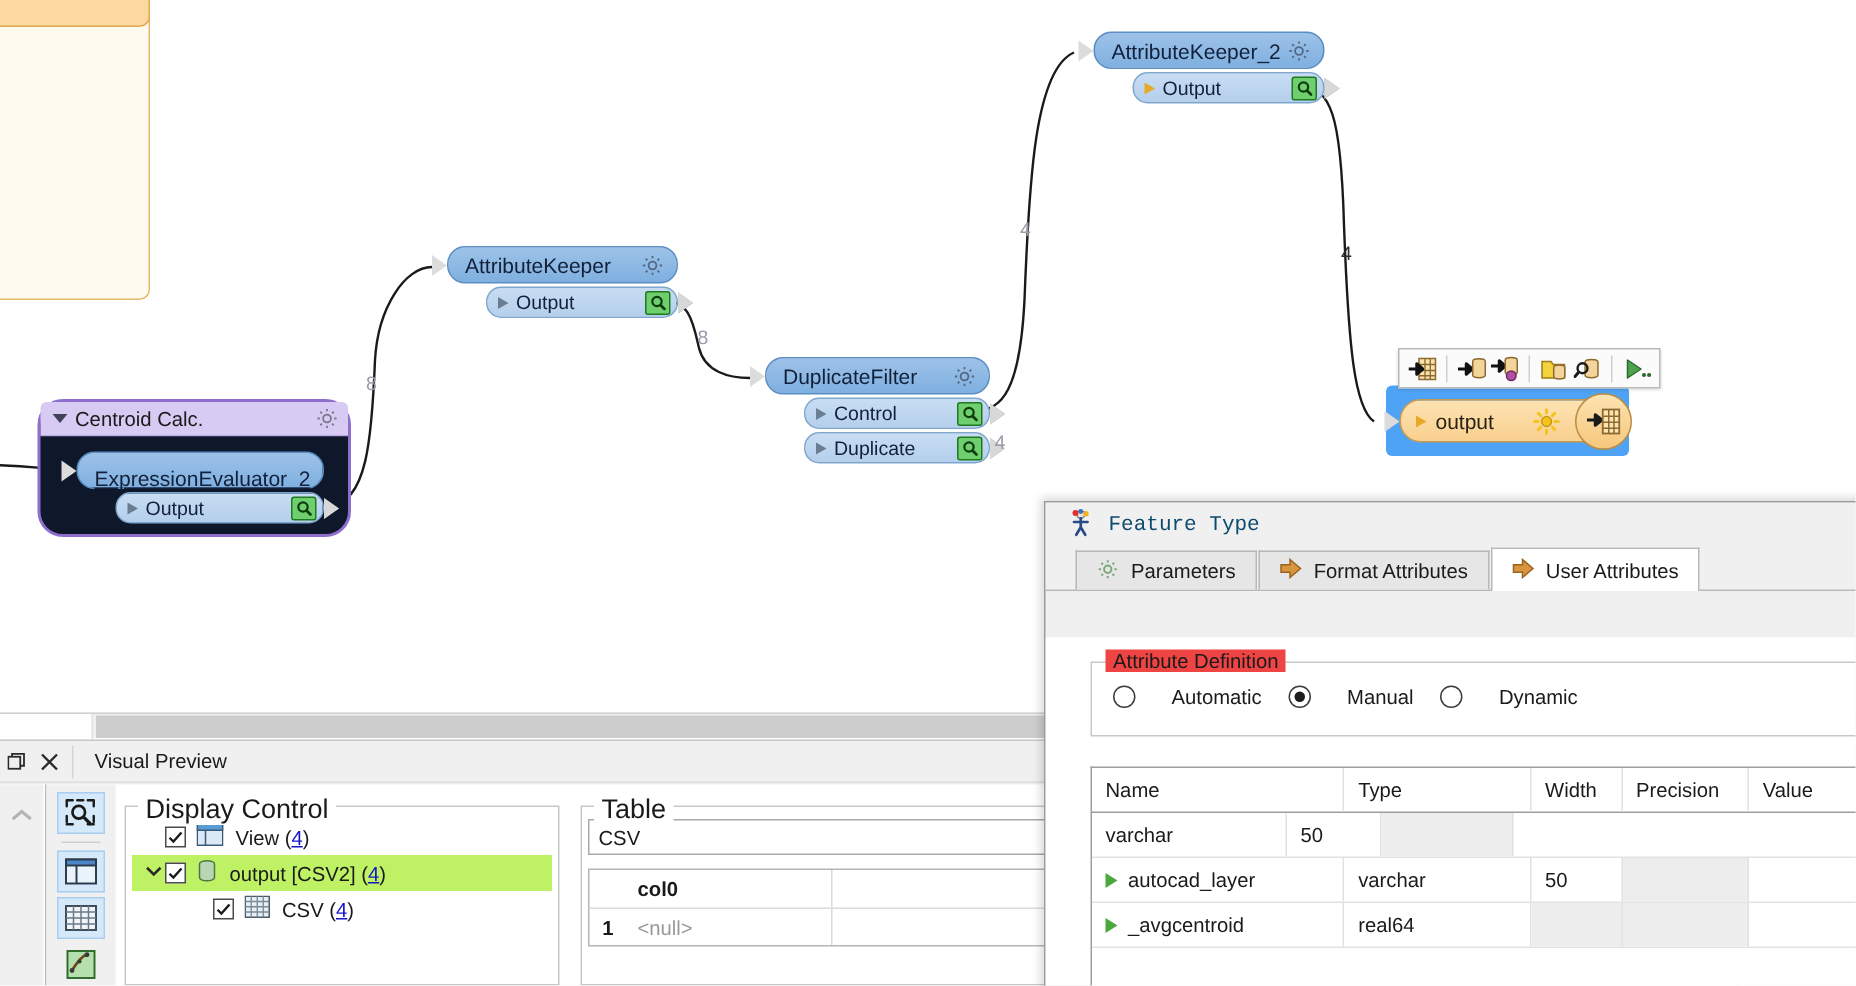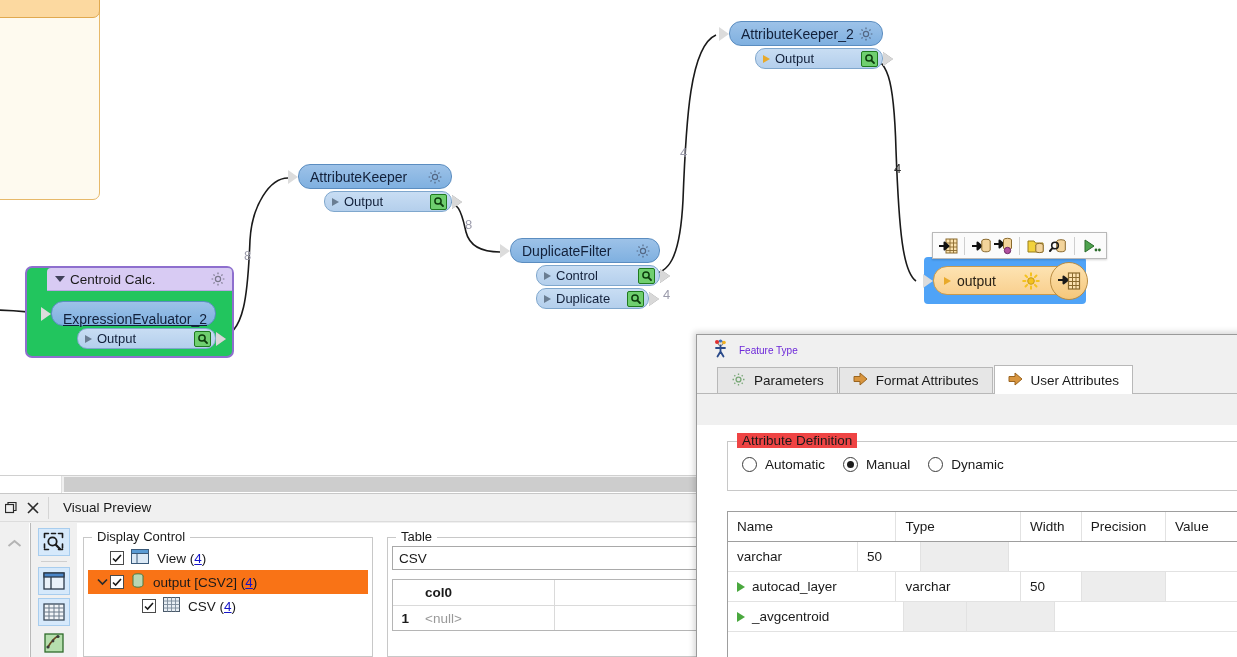--- a/index.html
+++ b/index.html
@@ -57,22 +57,22 @@
   }
   .outarrow::after{content:"";position:absolute;left:-10px;top:-7px;width:0;height:0;
     border-left:10px solid transparent;border-top:7px solid transparent;border-bottom:7px solid transparent;}
   .inarrow {
     position:absolute; left:-11px; top:50%; transform:translateY(-50%);
     width:0;height:0;border-left:10px solid #dcdcdc;border-top:7px solid transparent;border-bottom:7px solid transparent;
   }
 
   
   .grp {
-    position:absolute; z-index:8; background:#22c55e;
-    border:2px solid #8e6fce; border-radius:7px;padding-left:20px;
+    position:absolute; z-index:8; background:#0f172a;
+    border:2px solid #8e6fce; border-radius:17px;
   }
   .grp .ghdr { height:23px; display:flex; align-items:center; padding:0 6px 0 8px;
     background:#d8cbf3; border-bottom:1px solid #b9a6e3; border-radius:4px 4px 0 0; font-size:13.5px;}
   .grp .ghdr .gname { flex:1; margin-left:5px; }
   .caret { width:0;height:0;border-top:6px solid #41415a;border-left:5px solid transparent;border-right:5px solid transparent; }
 
   
   .ftnode { position:absolute; z-index:11; }
   .ftnode .sel {
     position:absolute; left:-9px; top:-9px; right:-9px; bottom:-9px;
@@ -125,24 +125,24 @@
   #pvbody { position:absolute; left:0; top:29px; right:0; bottom:0; display:flex; background:#ffffff; }
   .collapsecol { width:30px; background:#f0f0f0; display:flex; justify-content:center; padding-top:14px; border-right:1px solid #ffffff;}
   .chev { color:#b0b0b0; font-size:13px; }
   .vbar { width:1px; background:#b9b9b9; }
   .iconcol { width:46px; background:#f0f0f0; padding-top:5px; display:flex; flex-direction:column; align-items:center; gap:3px;}
   .vicon { width:32px;height:30px; border:1px solid #a8cdee; background:#d6e9fb; display:flex;align-items:center;justify-content:center; cursor:pointer;}
   .vicon.plain { border:none;background:transparent; }
   .isep { width:26px;height:1px;background:#cfcfcf;margin:2px 0; }
 
   .fieldset { position:relative; border:1px solid #c8c8c8; margin:14px 8px 0 6px; padding:8px 4px 4px 4px; flex:1; background:#ffffff; }
-  .fs-legend { position:absolute; top:-9px; left:8px; background:#ffffff; padding:0 5px; font-size:13px; color:#1a1a1a; }
+  .fs-legend { position:absolute; top:-9px; left:8px; background:#ffffff; padding:0 5px; font-size:18px; color:#1a1a1a; }
 
   .treerow { display:flex; align-items:center; height:24px; font-size:13.5px; padding-left:4px; }
-  .treerow.sel { background:#f97316; }
+  .treerow.sel { background:#bef264; }
   .twisty { width:16px; text-align:center; color:#3a3a3a; font-size:11px; }
   .cbox { width:14px;height:14px;border:1px solid #4a4a4a;background:#fff;display:inline-flex;align-items:center;justify-content:center;margin-right:7px;}
   .cbox svg { display:block; }
   .cnt { color:#1a1a1a; }
   .cnt u { color:#1414c8; }
 
   .tablewrap { width:100%; }
   .csvinput {
     width:100%; height:24px; border:1px solid #a9a9a9; background:#fff;
     font-size:13.5px; padding:2px 6px; font-family:"Liberation Sans", sans-serif; color:#1a1a1a;
@@ -155,33 +155,33 @@
   .gcol0.v { font-weight:normal; color:#999; }
   .gridrow { display:flex; height:24px; align-items:center; }
 
   
   #dialog {
     position:absolute; left:696px; top:334px; width:560px; height:330px;
     background:#f0f0f0; border:1px solid #9a9a9a;
     box-shadow:-2px -2px 6px rgba(0,0,0,.16); z-index:40; overflow:hidden;
   }
   #dialog .dlg-title { height:30px; display:flex; align-items:center; padding-left:14px; gap:9px; background:#f0f0f0; }
-  #dialog .dlg-title span.t { font-size:10px; color:#6d28d9; }
+  #dialog .dlg-title span.t { font-size:14px; color:#0c4a6e;font-family:Liberation Mono, monospace; }
   .tabstrip { display:flex; align-items:flex-end; height:29px; padding-left:20px; border-bottom:1px solid #b8b8b8; background:#f0f0f0;}
   .tab {
     height:26px; display:flex; align-items:center; gap:8px; padding:0 13px;
     font-size:13.5px; border:1px solid #b8b8b8; border-bottom:none;
     background:#e6e6e6; color:#1a1a1a; margin-right:1px; cursor:pointer;
   }
   .tab.active { background:#ffffff; height:29px; position:relative; top:1px; }
   .dlg-body { background:#ffffff; position:absolute; left:0; top:90px; right:0; bottom:0; }
   .attr-fs { position:relative; border:1px solid #c8c8c8; margin:16px 14px 0 30px; height:50px; }
   .attr-legend { position:absolute; top:-9px; left:9px; background:#ef4444; padding:0 5px; font-size:13.5px; }
   .radios { display:flex; align-items:center; gap:18px; padding:15px 0 0 14px; }
-  .radio { display:flex; align-items:center; gap:8px; font-size:13.5px; cursor:pointer; }
+  .radio { display:flex; align-items:center; gap:24px; font-size:13.5px; cursor:pointer; }
   .rdot { width:15px;height:15px;border:1.6px solid #3c3c3c;border-radius:50%;background:#fff;display:flex;align-items:center;justify-content:center;}
   .rdot i { width:7px;height:7px;border-radius:50%;background:#1d1d1d;display:none; }
   .rdot.on i { display:block; }
 
   .attrtable { position:absolute; left:30px; top:86px; right:-8px; bottom:0; border:1px solid #9e9e9e; border-bottom:none; background:#fff; }
   .ath { display:flex; height:30px; align-items:center; border-bottom:1px solid #9e9e9e; }
   .atr { display:flex; height:30px; align-items:center; border-bottom:1px solid #e2e2e2; }
   .atc { height:100%; display:flex; align-items:center; font-size:13.5px; padding-left:9px; border-right:1px solid #e2e2e2; overflow:hidden; white-space:nowrap;}
   .atc.c-name { width:176px; }
   .atc.c-type { width:130px; }
@@ -285,21 +285,21 @@
       <span class="tri"></span>
       <span class="pname">Control</span>
       <span class="magnif">
         <svg width="12" height="12" viewBox="0 0 12 12">
             <circle cx="5" cy="5" r="3.1" fill="none" stroke="#0d3d0d" stroke-width="1.5"></circle>
             <path d="M7.3 7.3L10 10" stroke="#0d3d0d" stroke-width="1.8" stroke-linecap="round"></path>
           </svg>
       </span>
       <span class="outarrow"></span>
     </div>
-    <div class="port" style="width:113px;">
+    <div class="port" style="width:124px;">
       <span class="tri"></span>
       <span class="pname">Duplicate</span>
       <span class="magnif">
         <svg width="12" height="12" viewBox="0 0 12 12">
             <circle cx="5" cy="5" r="3.1" fill="none" stroke="#0d3d0d" stroke-width="1.5"></circle>
             <path d="M7.3 7.3L10 10" stroke="#0d3d0d" stroke-width="1.8" stroke-linecap="round"></path>
           </svg>
       </span>
       <span class="outarrow"></span>
     </div>
@@ -635,20 +635,21 @@
         <span class="atc c-type">varchar</span>
         <span class="atc c-width">50</span>
         <span class="atc c-prec shade"></span>
         <span class="atc c-value"></span>
       </div>
       <div class="atr">
         <span class="atc c-name">
             <i class="gtri"></i>
             <span>_avgcentroid</span>
           </span>
+        <span class="atc c-type">real64</span>
         <span class="atc c-width shade"></span>
         <span class="atc c-prec shade"></span>
         <span class="atc c-value"></span>
       </div>
       <div class="atr" style="border-bottom:none;"></div>
     </div>
   </div>
 </div>
 
 </body></html>

